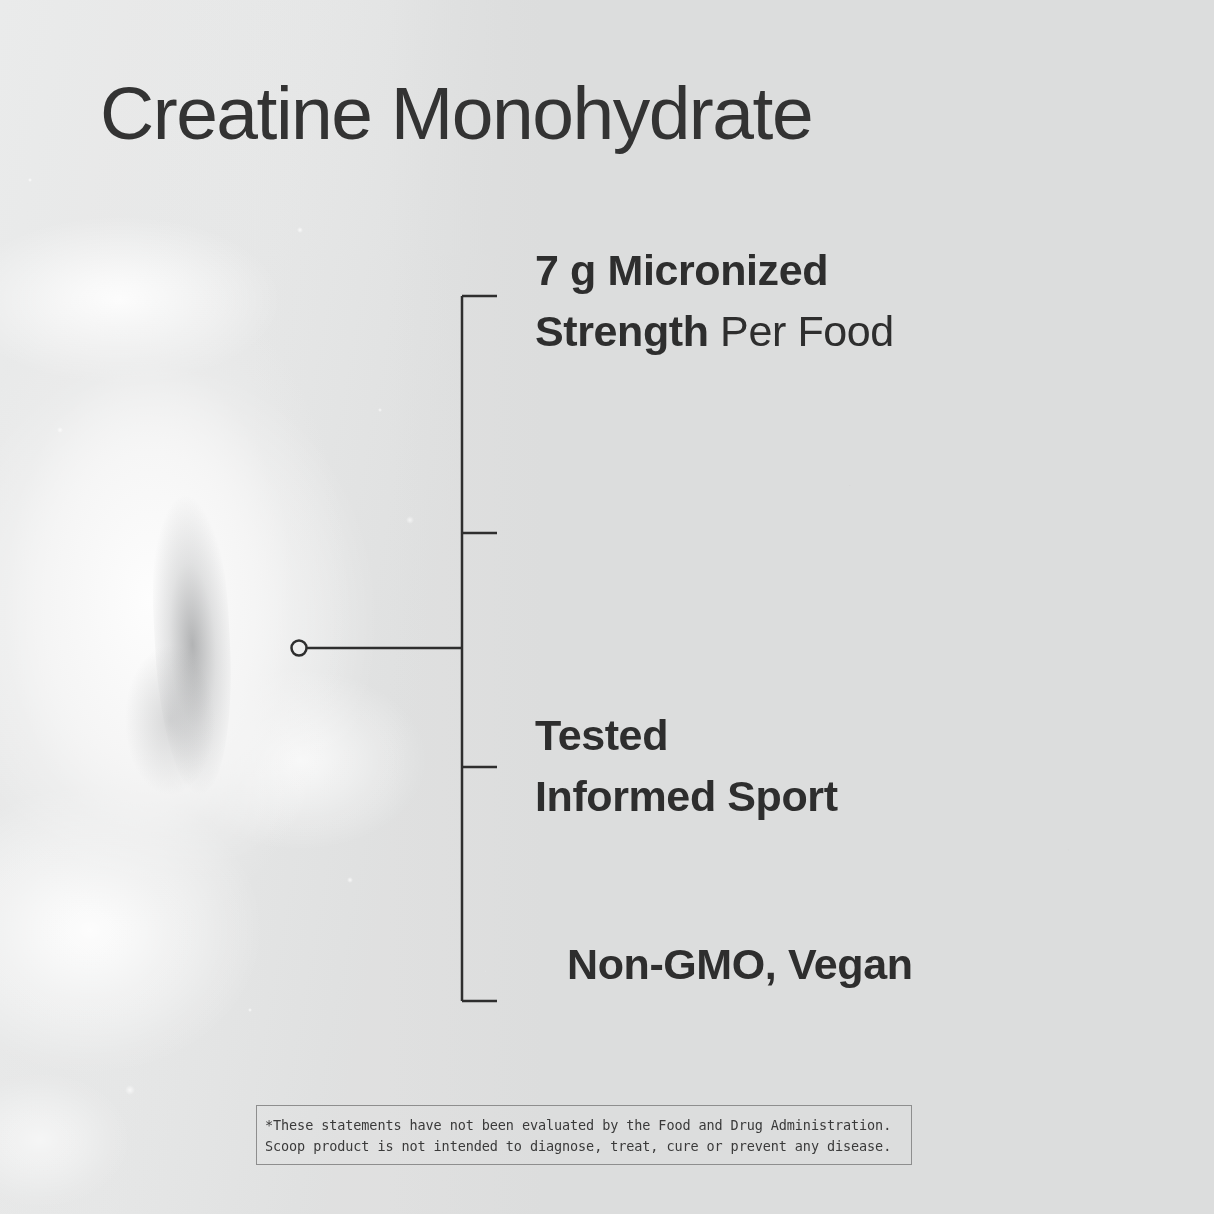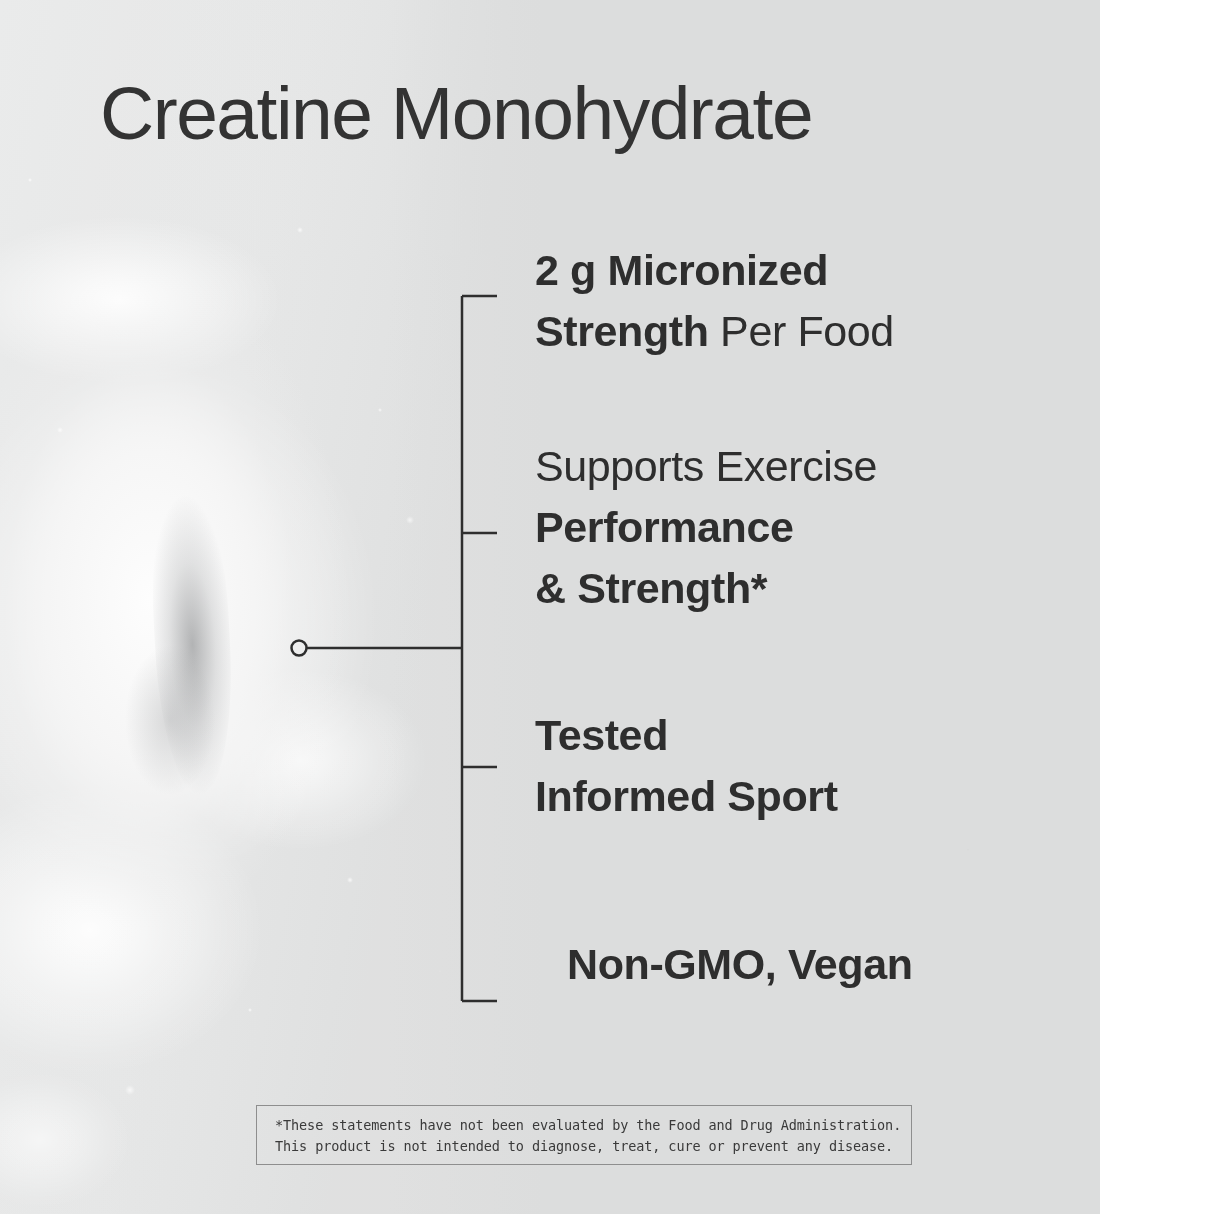--- a/index.html
+++ b/index.html
@@ -2,21 +2,21 @@
 <html><head>
 <meta charset="utf-8">
 <style>
   html, body {
     margin: 0;
     padding: 0;
     background: #ffffff;
   }
   .canvas {
     position: relative;
-    width: 1100px;
+    width: 1214px;
     height: 1214px;
     background: #dcdddd;
     overflow: hidden;
     font-family: "Liberation Sans", sans-serif;
     color: #2b2b2b;
   }
 
   
   .powder-layer {
     position: absolute;
@@ -141,21 +141,21 @@
 
   
   .disclaimer {
     position: absolute;
     left: 256px;
     top: 1105px;
     width: 656px;
     height: 60px;
     border: 1px solid #8e8e8e;
     box-sizing: border-box;
-    padding: 9px 10px 0 18px;
+    padding: 9px 10px 0 8px;
     font-family: "DejaVu Sans Mono", monospace;
     font-size: 13.5px;
     line-height: 1.55;
     color: #3a3a3a;
     letter-spacing: -0.1px;
   }
   .disclaimer div { white-space: nowrap; }
 </style>
 </head>
 <body>
@@ -183,37 +183,32 @@
       <path d="M462,533 L497,533"></path>
       <path d="M462,767 L497,767"></path>
       <path d="M462,1001 L497,1001"></path>
 
       <path d="M462,648 L306,648"></path>
       <circle cx="299" cy="648" r="7.5"></circle>
     </g>
   </svg>
 
   <div class="feature" id="feature-0">
-    <div><span class="b">2 g Micronized</span><span class="r"></span></div>
+    <div><span class="b">7 g Micronized</span><span class="r"></span></div>
     <div><span class="b">Strength</span><span class="r"> Per Food</span></div>
   </div>
 
-  <div class="feature" id="feature-1">
-    <div><span class="r">Supports Exercise</span></div>
-    <div><span class="b">Performance</span></div>
-    <div><span class="b">&amp; Strength*</span></div>
-  </div>
 
   <div class="feature" id="feature-2">
     <div><span class="b">Tested</span></div>
     <div><span class="b">Informed Sport</span></div>
   </div>
 
   <div class="feature" id="feature-3">
     <div><span class="b">Non-GMO, Vegan</span></div>
   </div>
 
   <div class="disclaimer">
     <div>*These statements have not been evaluated by the Food and Drug Administration.</div>
-    <div>This product is not intended to diagnose, treat, cure or prevent any disease.</div>
+    <div>Scoop product is not intended to diagnose, treat, cure or prevent any disease.</div>
   </div>
 
 </div>
 
 </body></html>

